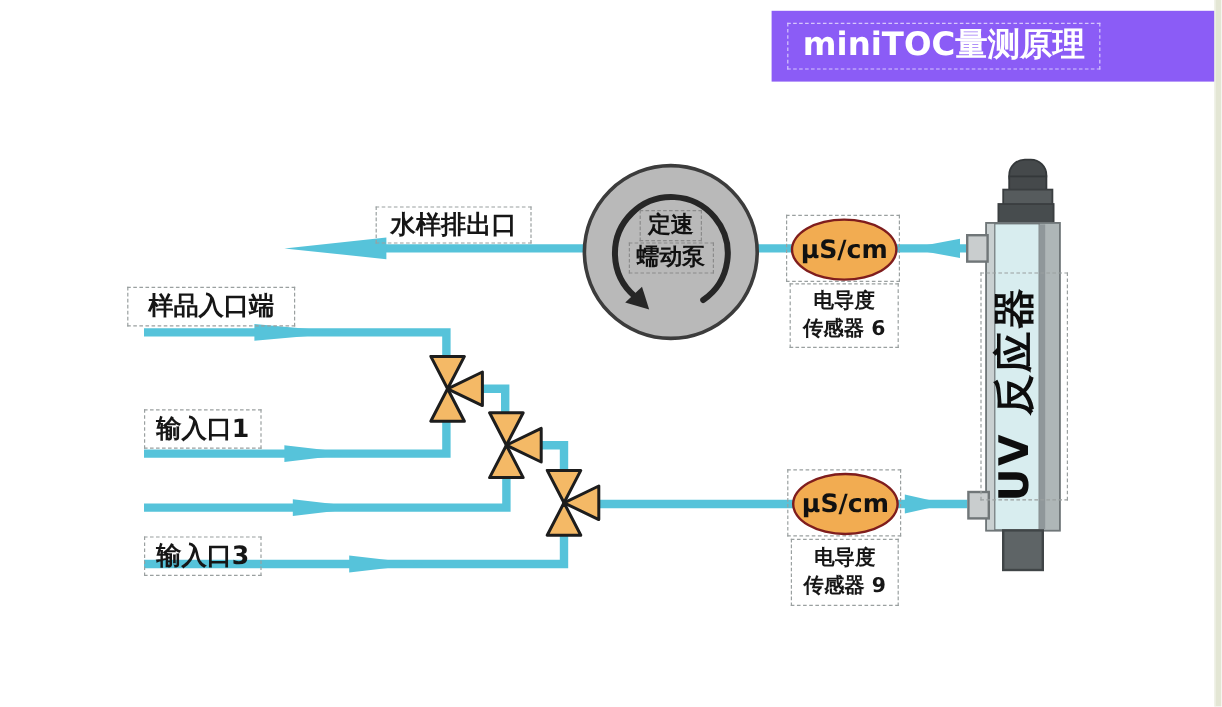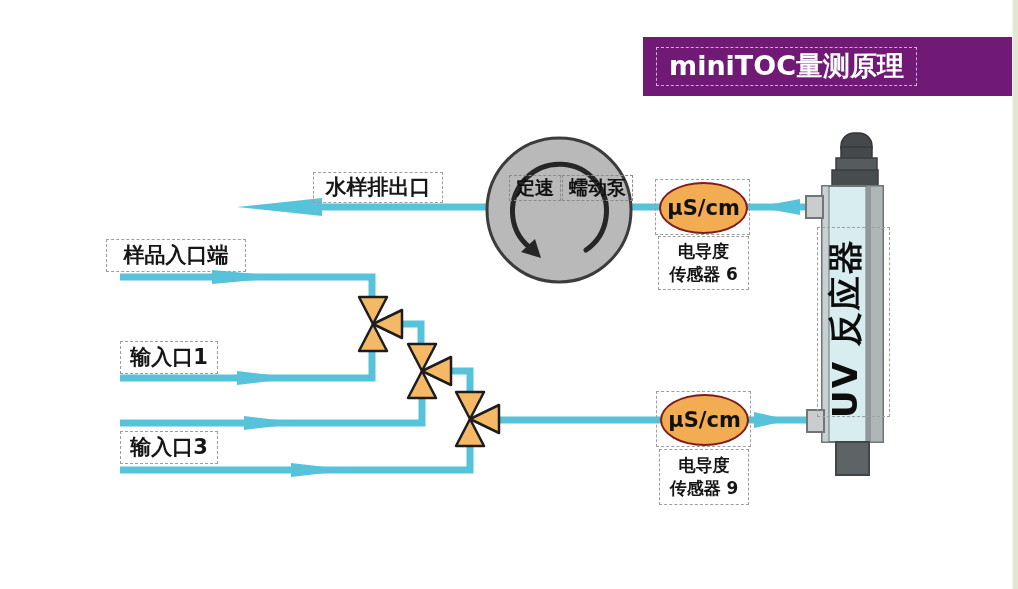--- a/index.html
+++ b/index.html
@@ -2,39 +2,39 @@
 <html><head>
 <meta charset="utf-8">
 <style>
   html,body{margin:0;padding:0;background:#fff;}
   .stage{
     position:relative;width:1018px;height:589px;overflow:hidden;background:#ffffff;
     font-family:"DejaVu Sans","Liberation Sans",sans-serif;color:#111;
   }
   .stage svg{position:absolute;left:0;top:0;}
   .right-strip{position:absolute;top:0;width:6px;height:589px;background:#e3e6d4;border-left:1px solid #f2f4ea;}
-  .banner{position:absolute;background:#701a75;display:flex;align-items:center;margin-top:28px;}
+  .banner{position:absolute;background:#8b5cf6;display:flex;align-items:center;}
   .banner-box{
     margin-left:13px;border:1px dashed rgba(255,255,255,.65);
     padding:3px 12px 5px 12px;color:#ffffff;font-weight:bold;font-size:27px;line-height:1.1;white-space:nowrap;
   }
   .dlabel{
     position:absolute;border:1px dashed #9aa0a0;display:flex;flex-direction:column;
     align-items:center;justify-content:center;font-weight:bold;color:#161616;
     text-align:center;line-height:1.25;background:transparent;white-space:nowrap;
   }
   .big{font-size:21px;}
   .small{font-size:17px;line-height:1.35;}
   .oval-wrap{position:absolute;border:1px dashed #9aa0a0;}
   .oval{
     position:absolute;left:3px;top:2px;border:2px solid #7f1d1d;border-radius:50%;
     background:#f2ac51;display:flex;align-items:center;justify-content:center;
     font-weight:bold;font-size:21px;color:#111;
   }
-  .pump-text{position:absolute;display:flex;align-items:flex-end;gap:1px;}
+  .pump-text{position:absolute;display:flex;flex-direction:column;align-items:center;gap:1px;}
   .pump-text span{border:1px dashed #8b8b8b;padding:0px 6px;font-weight:bold;font-size:19px;line-height:1.25;white-space:nowrap;}
   .reactor-text{
     position:absolute;display:flex;align-items:center;justify-content:center;
     font-weight:bold;font-size:34px;letter-spacing:2px;color:#0d0d0d;white-space:nowrap;
     transform:rotate(-90deg);transform-origin:center;
   }
   .reactor-dash{position:absolute;border:1px dashed #9aa0a0;}
 </style>
 </head>
 <body>
@@ -105,21 +105,21 @@
 
   <div class="banner" style="left:643px;top:9px;width:370px;height:59px;">
     <div class="banner-box">miniTOC量测原理</div>
   </div>
 
   <div class="right-strip" style="left:1012px;"></div>
 
   <div class="dlabel big" style="left:106px;top:239px;width:138px;height:31px;">样品入口端</div>
   <div class="dlabel big" style="left:313px;top:172px;width:128px;height:29px;">水样排出口</div>
   <div class="dlabel big" style="left:120px;top:341px;width:96px;height:31px;">输入口1</div>
-  <div class="dlabel big" style="left:120px;top:431px;width:96px;height:31px;">输入口3</div>
+  <div class="dlabel big" style="left:120px;top:447px;width:96px;height:31px;">输入口3</div>
 
   <div class="oval-wrap" style="left:655px;top:179px;width:93px;height:54px;">
     <div class="oval" style="width:85px;height:48px;">
       <span>µS/cm</span>
     </div>
   </div>
   <div class="dlabel small" style="left:658px;top:236px;width:89px;height:52px;">
     <span>电导度</span>
     <span>传感器 6</span>
   </div>

